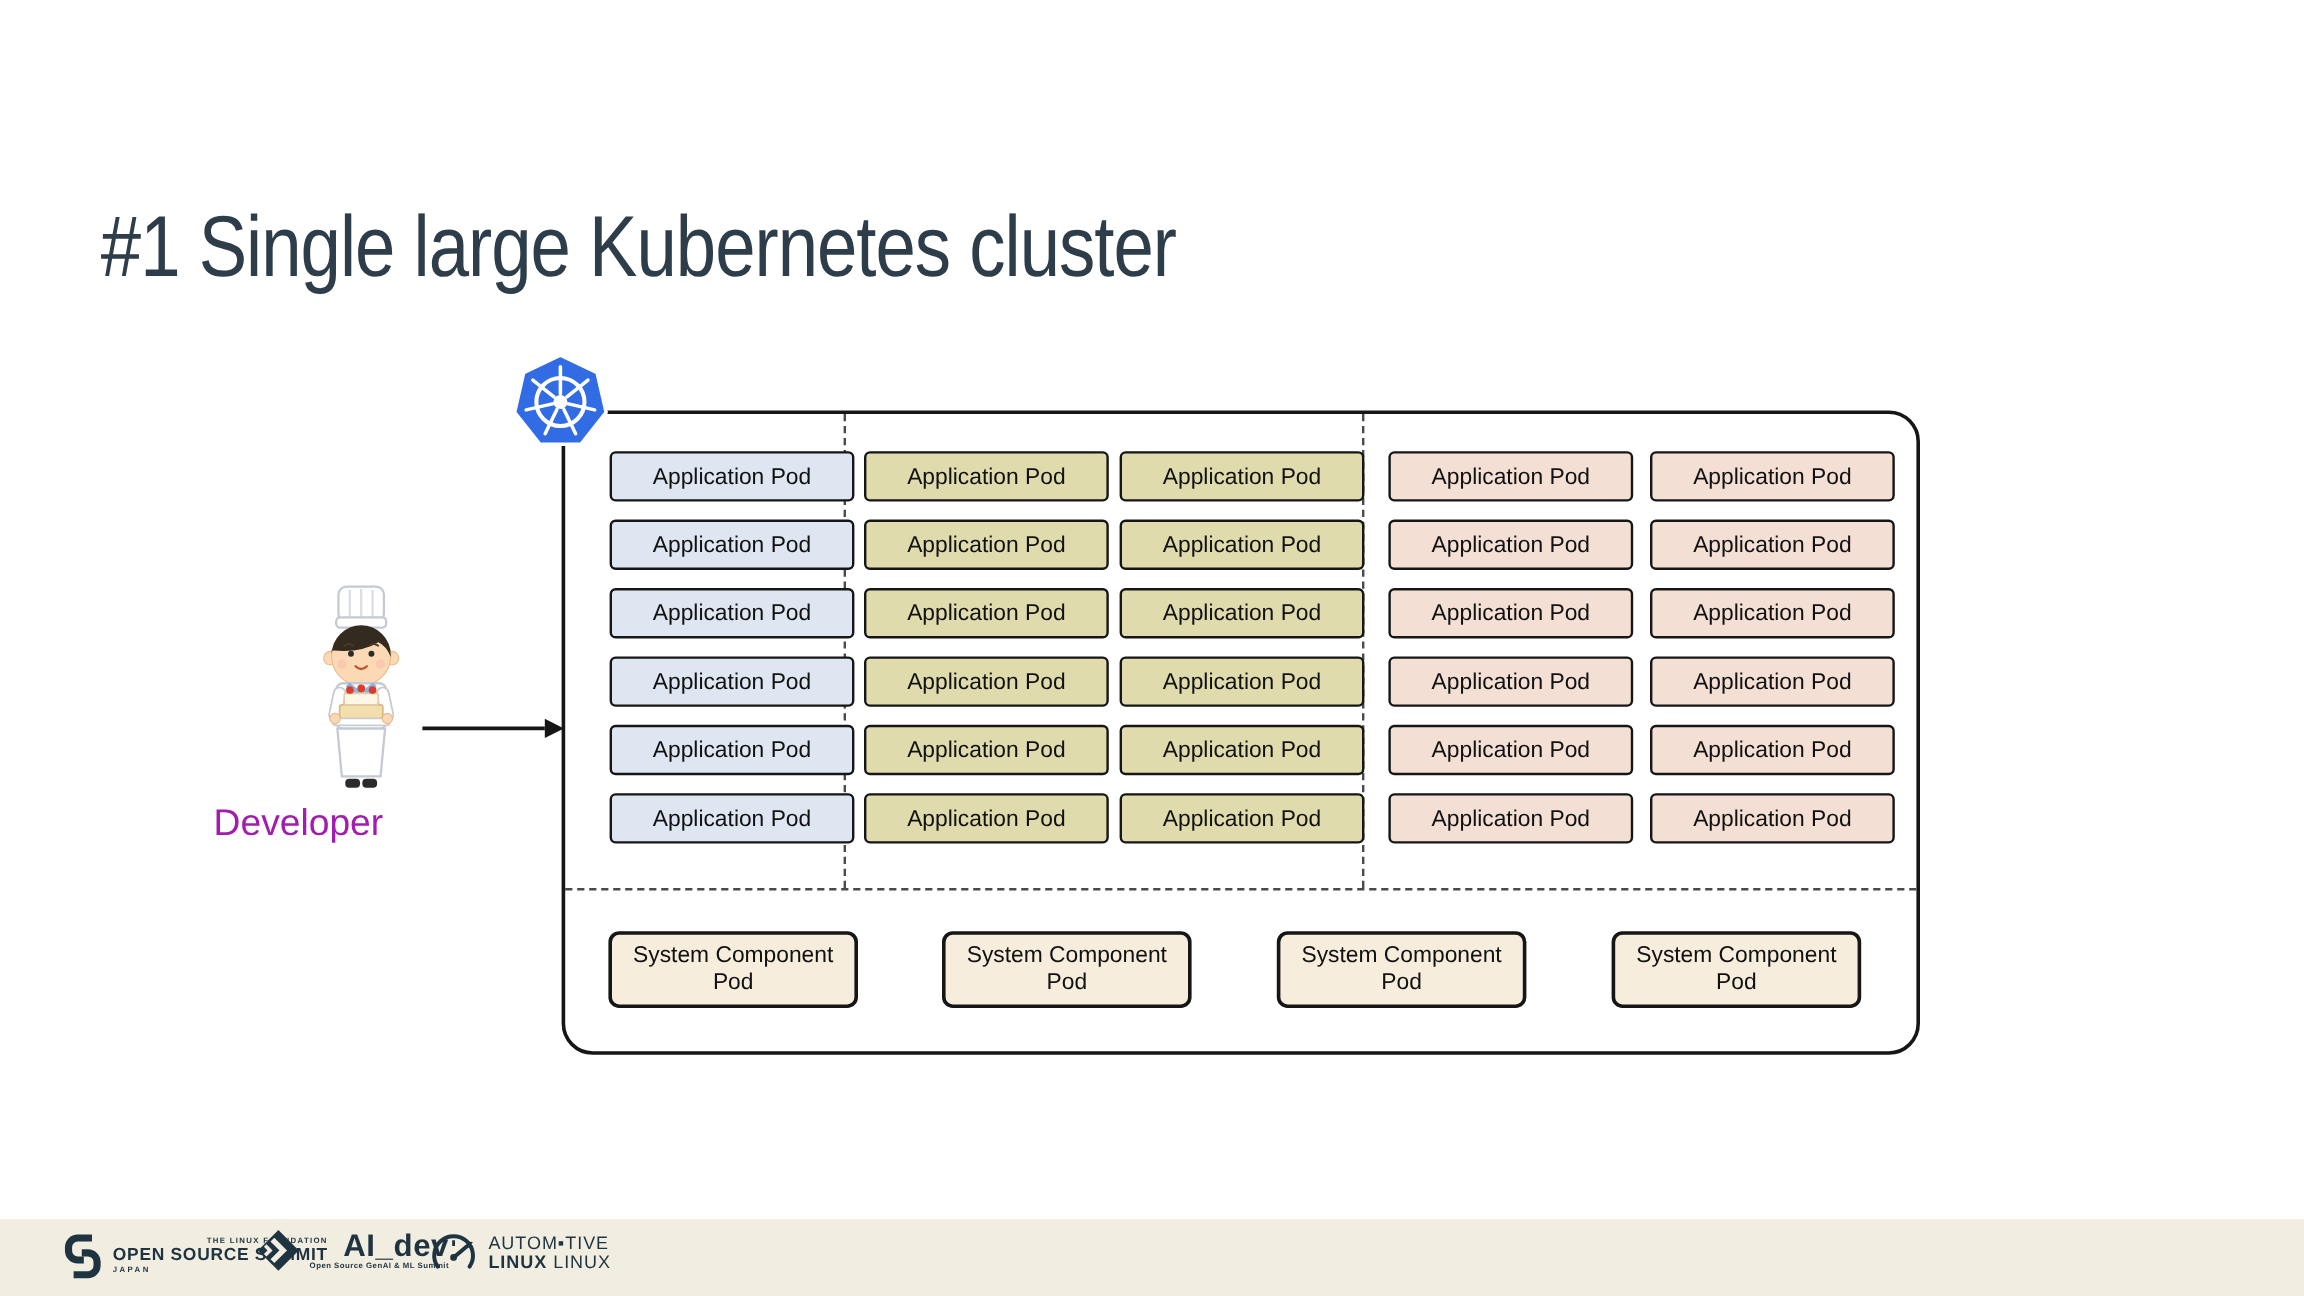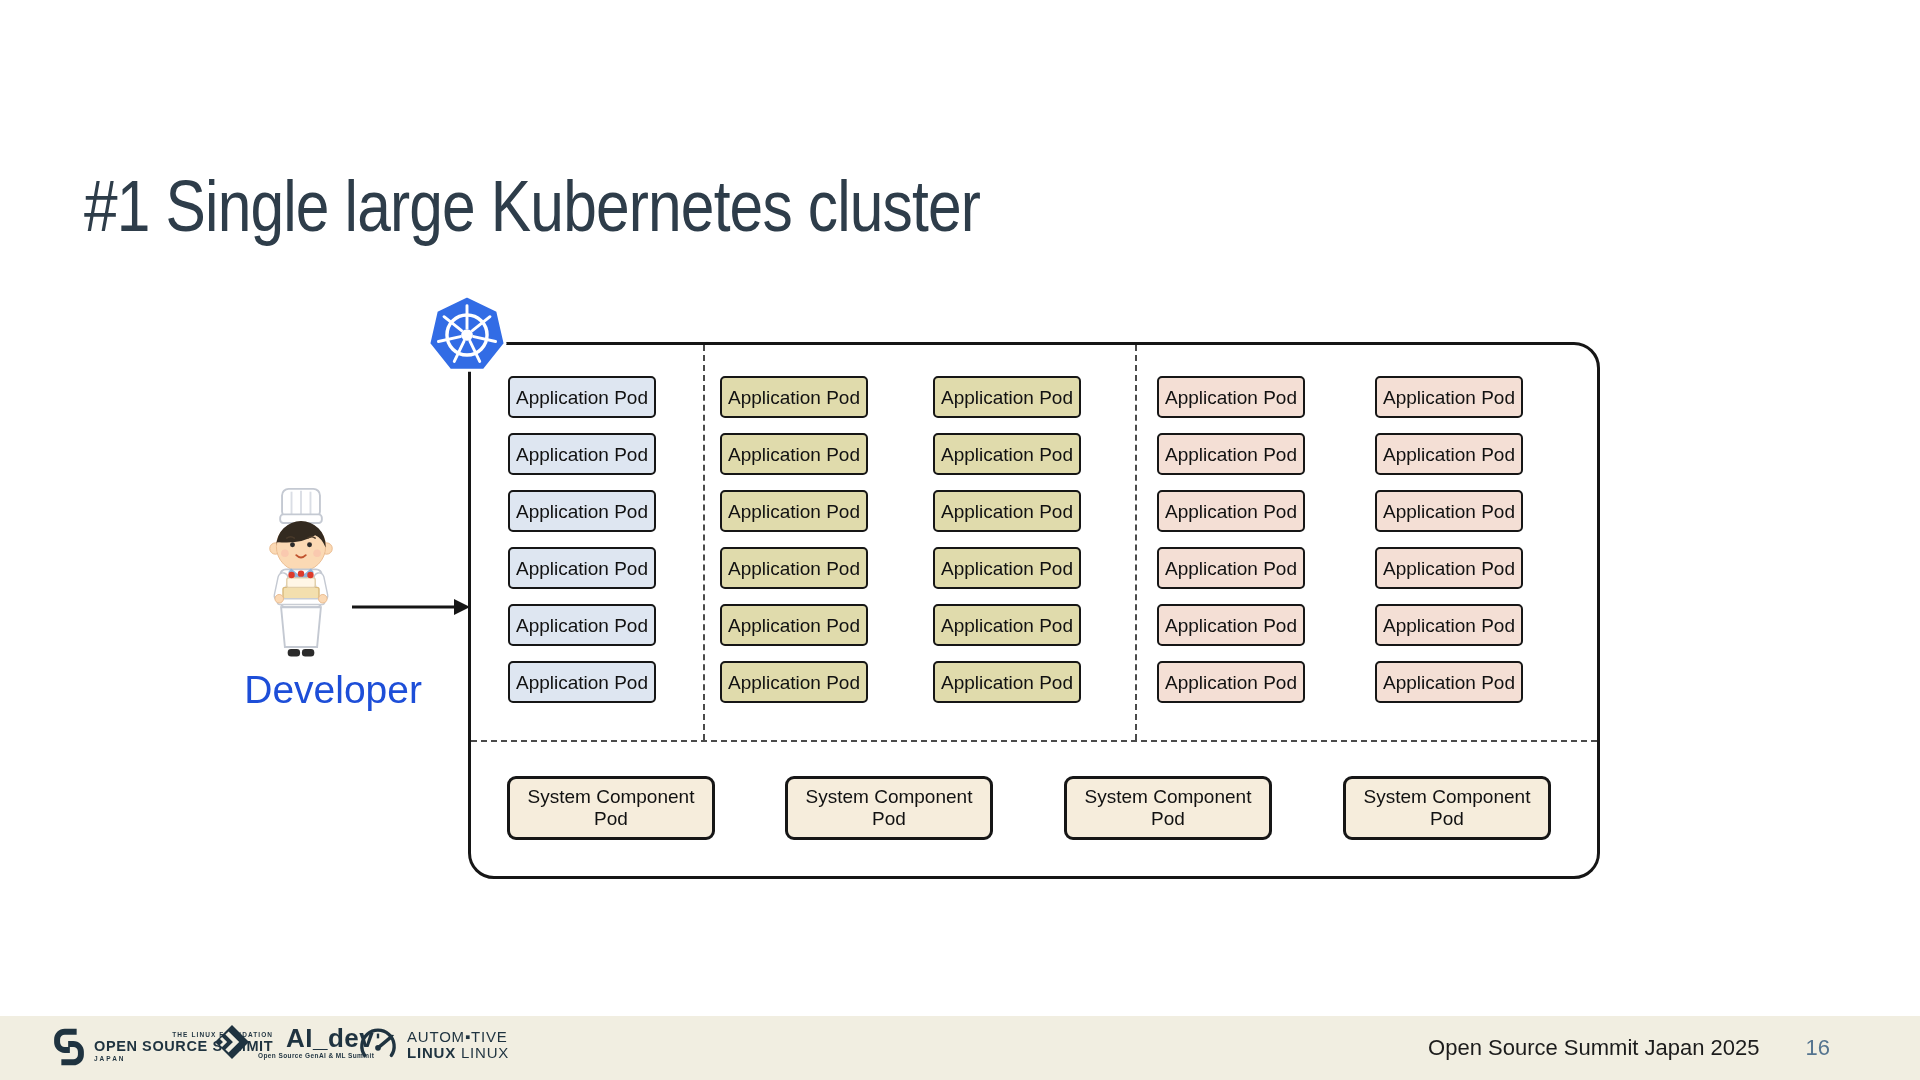--- a/index.html
+++ b/index.html
@@ -38,40 +38,40 @@
     position:absolute;top:0;height:395px;width:0;
     border-left:2px dashed #4a4a4a;
   }
   .dashed-v.v1{left:232px;}
   .dashed-v.v2{left:664px;}
   .dashed-h{
     position:absolute;left:0;top:395px;width:1126px;height:0;
     border-top:2px dashed #4a4a4a;
   }
   .pod{
-    position:absolute;width:148px;height:42px;
+    position:absolute;width:204px;height:42px;
     border:2px solid var(--ink);border-radius:5px;
     display:flex;align-items:center;justify-content:center;
     font-size:19px;line-height:1;color:#111;
   }
   .system-pod{
     position:absolute;top:431px;width:208px;height:64px;
     background:var(--system-pod);
     border:3px solid var(--ink);border-radius:9px;
     display:flex;align-items:center;justify-content:center;
     text-align:center;font-size:19px;line-height:22px;color:#111;
     padding:0 10px;
   }
   
   .k8s-logo{position:absolute;left:423px;top:291px;width:88px;height:88px;}
   
   .developer-figure{position:absolute;left:242px;top:486px;width:118px;height:180px;}
   .developer-label{
     position:absolute;left:178px;top:668px;width:244px;
-    text-align:right;font-size:39px;color:#1d4ed8;
+    text-align:left;font-size:31px;color:#a21caf;
   }
   .dev-arrow{position:absolute;left:350px;top:595px;width:122px;height:24px;}
   
   .footer{
     position:absolute;left:0;top:1016px;width:1920px;height:64px;
     background:var(--footer-bg);
   }
   .logo{position:absolute;display:flex;align-items:center;gap:8px;color:var(--navy);}
   .logo-oss{left:52px;top:8px;}
   .oss-text{display:flex;flex-direction:column;line-height:1.05;}
@@ -243,17 +243,13 @@
       <line x1="22" y1="23" x2="34" y2="13" stroke="var(--navy)" stroke-width="3.5" stroke-linecap="round"></line>
       <polygon points="33,9 39,9.5 34.5,15" fill="var(--navy)"></polygon>
       <circle cx="22" cy="23" r="3" fill="var(--navy)"></circle>
     </svg>
     <div class="als-text">
       <span class="als-line1">AUTOM▪TIVE</span>
       <span class="als-line2"><span class="bold">LINUX</span><span> LINUX</span></span>
     </div>
   </div>
 
-  <div class="footer-right">
-    <span class="footer-event">Open Source Summit Japan 2025</span>
-    <span class="footer-page">16</span>
-  </div>
 </div>
 
 </body></html>

